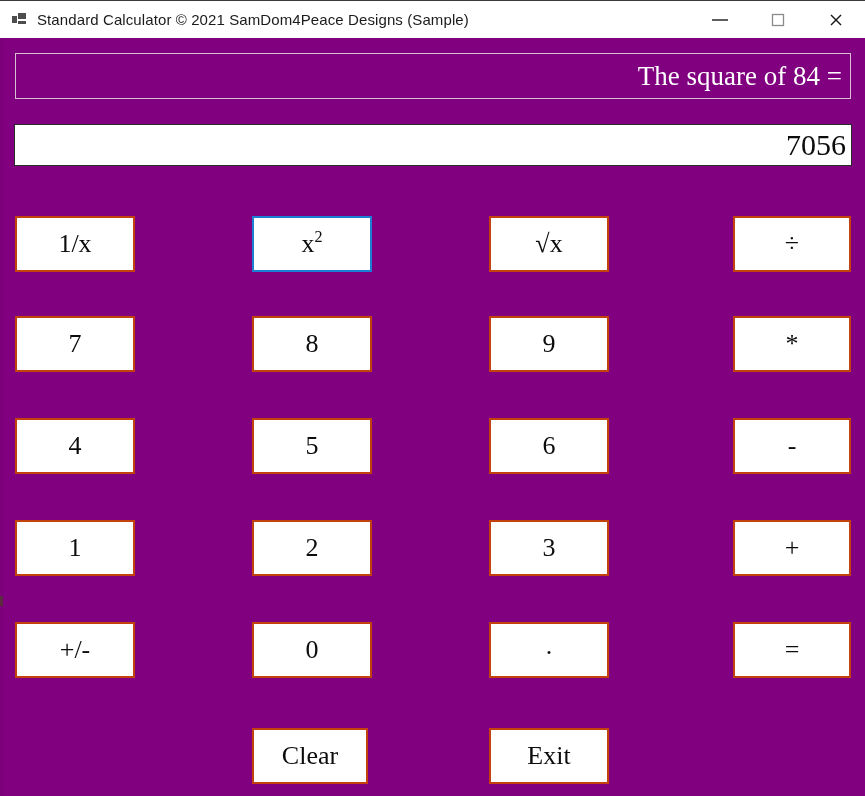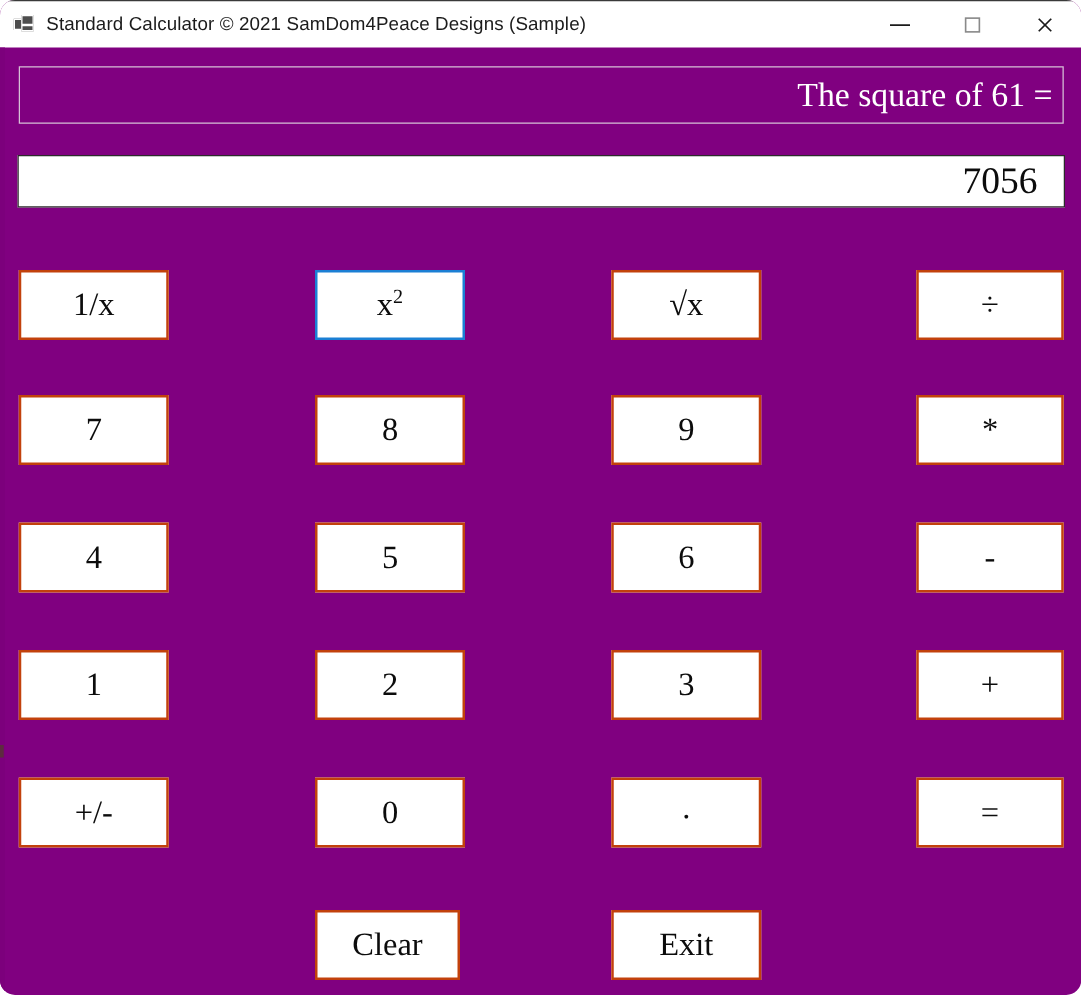--- a/index.html
+++ b/index.html
@@ -14,21 +14,20 @@
     font-family: "Liberation Sans", sans-serif;
   }
 
   #app-window {
     position: relative;
     width: 865px;
     height: 796px;
     background: #800080;
     box-sizing: border-box;
     overflow: hidden;
-    border-radius: 12px;
   }
 
   
   #title-bar {
     position: absolute;
     left: 0; top: 0;
     width: 865px;
     height: 38px;
     background: #ffffff;
     border-top: 1px solid #3a3a3a;
@@ -120,21 +119,21 @@
     left: 14px;
     top: 124px;
     width: 838px;
     height: 42px;
     background: #ffffff;
     border: 1px solid #2b2b2b;
     box-sizing: border-box;
     display: flex;
     align-items: center;
     justify-content: flex-end;
-    padding-right: 21px;
+    padding-right: 5px;
   }
   #result-text {
     font-family: "Liberation Serif", serif;
     font-size: 30px;
     color: #0c0c0c;
     white-space: nowrap;
     line-height: 1;
   }
 
   
@@ -222,21 +221,21 @@
             <line x1="13" y1="3" x2="3" y2="13" stroke="#1b1b1b" stroke-width="1.4"></line>
           </svg>
       </div>
     </div>
   </div>
 
   <div id="left-edge"></div>
   <div id="left-edge-mark"></div>
 
   <div id="expression-display">
-    <span id="expression-text">The square of 61 =</span>
+    <span id="expression-text">The square of 84 =</span>
   </div>
 
   <div id="result-display">
     <span id="result-text">7056</span>
   </div>
 
   <div id="keypad">
       <div class="calc-btn" style="left: 15px; top: 216px; width: 120px; height: 56px;">
         <span>1/x</span>
       </div>

